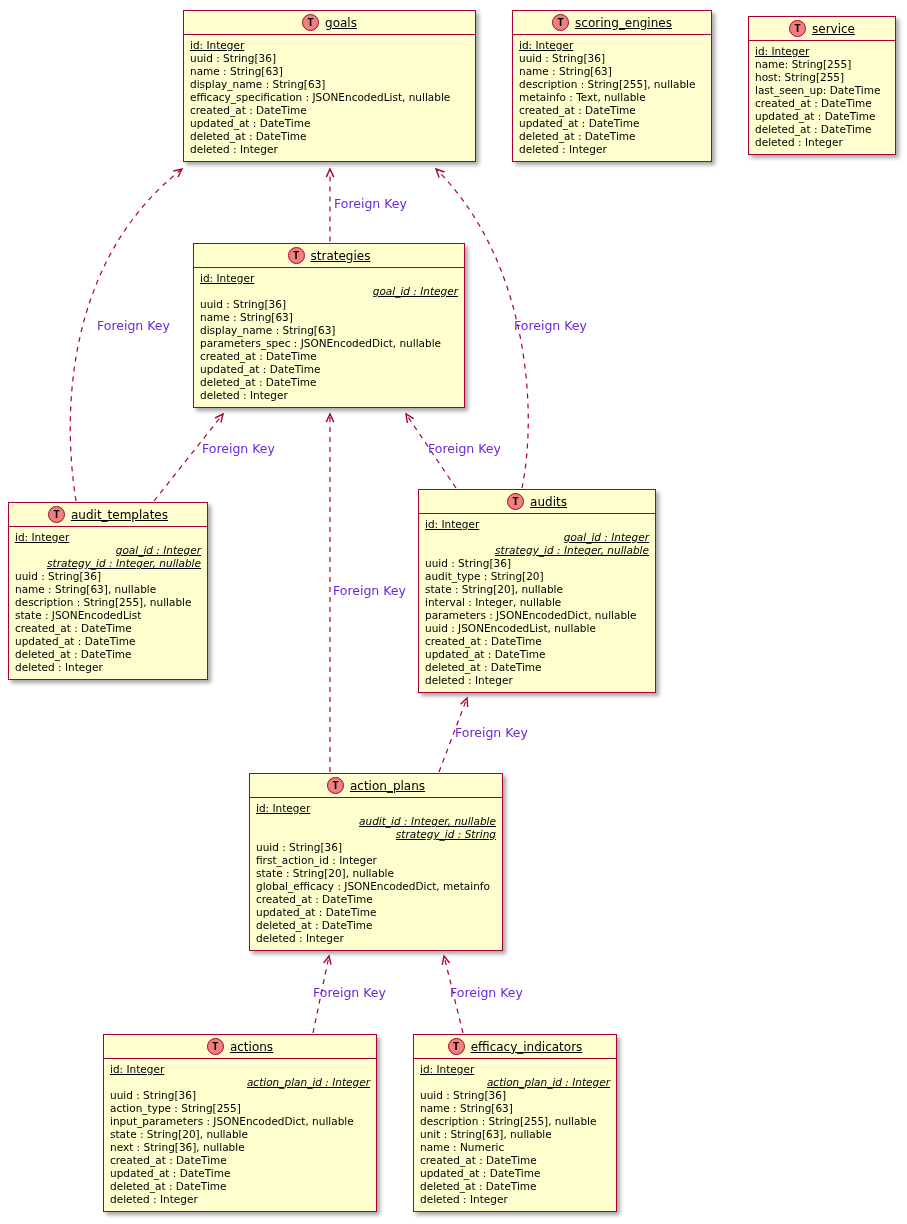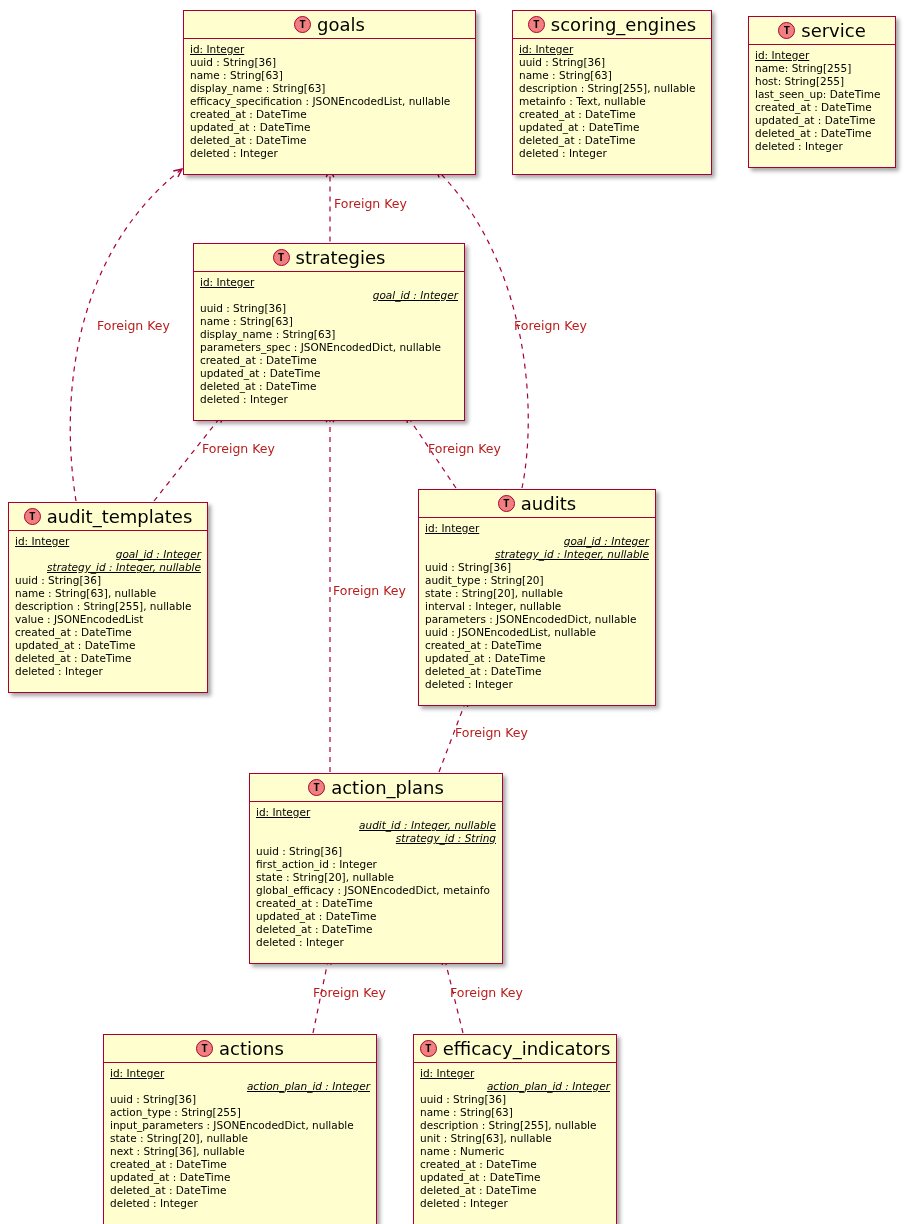--- a/index.html
+++ b/index.html
@@ -5,26 +5,26 @@
   * { margin:0; padding:0; box-sizing:border-box; }
   html,body { background:#ffffff; }
   body { font-family:"DejaVu Sans", sans-serif; }
   .canvas { position:relative; width:907px; height:1224px; background:#ffffff; overflow:hidden; }
   .edges { position:absolute; left:0; top:0; width:907px; height:1224px; pointer-events:none; }
   .tnode { position:absolute; background:#FEFECE; border:1.5px solid #A80036; box-shadow:3px 3px 4px rgba(0,0,0,0.35); }
   .thead { display:flex; align-items:center; justify-content:center; gap:6px; padding:3px 8px; border-bottom:1.5px solid #A80036; }
   .ticon { width:17px; height:17px; border-radius:50%; background:#F08080; border:1px solid #A80036; color:#000;
            font-size:11px; font-weight:bold; display:flex; align-items:center; justify-content:center; flex:0 0 auto;
            font-family:"DejaVu Sans Mono", monospace; }
-  .tname { font-size:18px; color:#000000; white-space:nowrap; }
-  .trows { padding:4px 6px 14px 6px; }
+  .tname { font-size:12px; color:#000000; white-space:nowrap;text-decoration:underline; }
+  .trows { padding:4px 6px 5px 6px; }
   .frow { font-size:10.5px; line-height:13px; white-space:nowrap; color:#000000; }
   .frow.pk { text-decoration:underline; }
   .frow.fk { text-decoration:underline; font-style:italic;text-align:right; }
-  .edge-label { position:absolute; font-size:12.5px; color:#b91c1c; white-space:nowrap; }
+  .edge-label { position:absolute; font-size:12.5px; color:#6d28d9; white-space:nowrap; }
 </style>
 </head>
 <body>
 
 <div class="canvas">
 
   <svg class="edges" width="907" height="1224" viewBox="0 0 907 1224" xmlns="http://www.w3.org/2000/svg">
     <defs>
       <marker id="arrow" viewBox="0 0 10 10" refX="8.5" refY="5" markerWidth="9" markerHeight="9" orient="auto-start-reverse">
         <path d="M1,1.5 L8.5,5 L1,8.5" fill="none" stroke="#A80036" stroke-width="1.3"></path>
@@ -128,21 +128,21 @@
       <span class="ticon">T</span>
       <span class="tname">audit_templates</span>
     </div>
     <div class="trows">
         <div class="frow pk">id: Integer</div>
         <div class="frow fk">goal_id : Integer</div>
         <div class="frow fk">strategy_id : Integer, nullable</div>
         <div class="frow">uuid : String[36]</div>
         <div class="frow">name : String[63], nullable</div>
         <div class="frow">description : String[255], nullable</div>
-        <div class="frow">value : JSONEncodedList</div>
+        <div class="frow">state : JSONEncodedList</div>
         <div class="frow">created_at : DateTime</div>
         <div class="frow">updated_at : DateTime</div>
         <div class="frow">deleted_at : DateTime</div>
         <div class="frow">deleted : Integer</div>
       </div>
   </div>
 
   <div class="tnode" style="left:418px; top:489px; width:238px;">
     <div class="thead">
       <span class="ticon">T</span>

